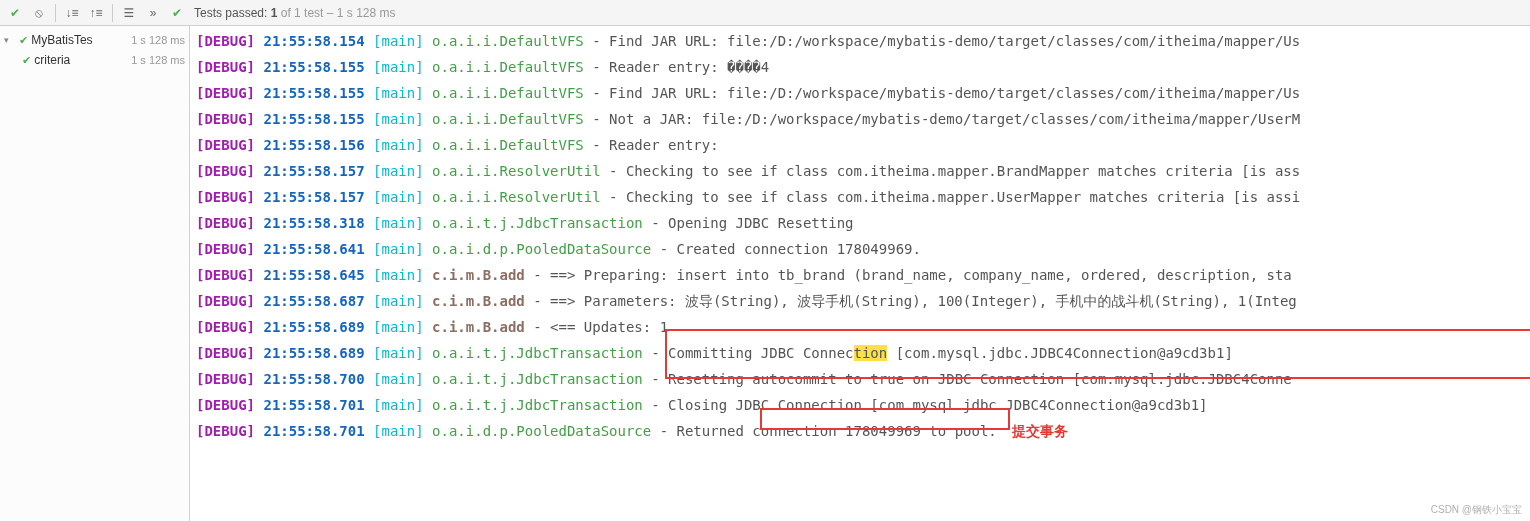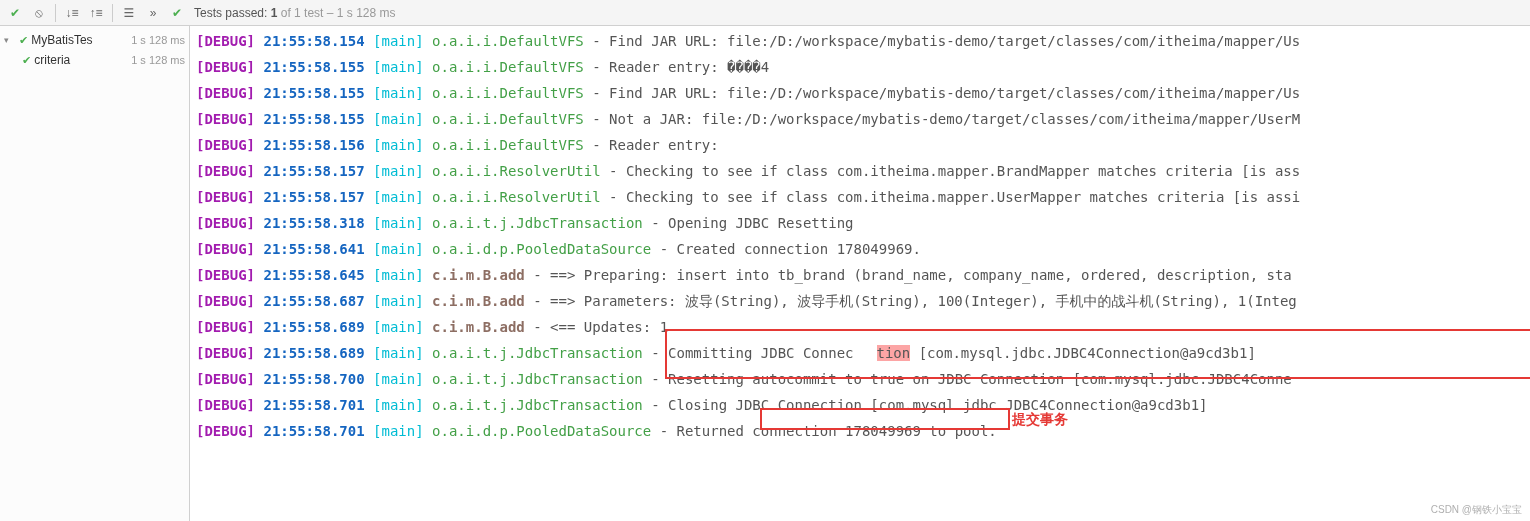--- a/index.html
+++ b/index.html
@@ -20,21 +20,21 @@
 .log-line { display:block; }
 .lvl { color:#a21caf; font-weight:bold; }
 .ts { color:#1565c0; font-weight:bold; }
 .thr { color:#00bcd4; }
 .logger { color:#43a047; font-weight:normal; }
 .logger-add { color:#8d6e63; font-weight:bold; }
 .msg { color:#555; }
 .box-red { position:absolute; border:2px solid #e53935; pointer-events:none; }
 .anno { position:absolute; color:#e53935; font-weight:bold; font-size:14px; font-family:"Microsoft YaHei",sans-serif; }
 .watermark { position:absolute; right:8px; bottom:4px; color:rgba(120,120,120,.6); font-size:10px; font-family:"Microsoft YaHei",sans-serif; }
-.highlight { background:#fca5a5;margin-left:23px; }
+.highlight { background:#fde047; }
 </style>
 </head>
 <body>
 
 <div class="toolbar">
   <div class="tbtn tb-green">✔</div>
   <div class="tbtn">⦸</div>
   <div class="tb-sep"></div>
   <div class="tbtn">↓≡</div>
   <div class="tbtn">↑≡</div>
@@ -60,21 +60,21 @@
     <div class="tree-row" style="padding-left:22px">
       <span class="tick">✔</span>
       <span>criteria</span>
       <span class="time">1 s 128 ms</span>
     </div>
   </div>
 
   <div class="console" id="console">
     <div class="box-red" style="left:475px; top:303px; width:870px; height:50px;"></div>
     <div class="box-red" style="left:570px; top:382px; width:250px; height:22px;"></div>
-    <div class="anno" style="left:822px; top:380px;">提交事务</div>
+    <div class="anno" style="left:822px; top:392px;">提交事务</div>
   <div class="log-line"><span class="lvl">[DEBUG]</span> <span class="ts">21:55:58.154</span> <span class="thr">[main]</span> <span class="logger">o.a.i.i.DefaultVFS</span><span class="msg"> - Find JAR URL: file:/D:/workspace/mybatis-demo/target/classes/com/itheima/mapper/Us</span></div>
       <div class="log-line"><span class="lvl">[DEBUG]</span> <span class="ts">21:55:58.155</span> <span class="thr">[main]</span> <span class="logger">o.a.i.i.DefaultVFS</span><span class="msg"> - Reader entry: ����4</span></div>
       <div class="log-line"><span class="lvl">[DEBUG]</span> <span class="ts">21:55:58.155</span> <span class="thr">[main]</span> <span class="logger">o.a.i.i.DefaultVFS</span><span class="msg"> - Find JAR URL: file:/D:/workspace/mybatis-demo/target/classes/com/itheima/mapper/Us</span></div>
       <div class="log-line"><span class="lvl">[DEBUG]</span> <span class="ts">21:55:58.155</span> <span class="thr">[main]</span> <span class="logger">o.a.i.i.DefaultVFS</span><span class="msg"> - Not a JAR: file:/D:/workspace/mybatis-demo/target/classes/com/itheima/mapper/UserM</span></div>
       <div class="log-line"><span class="lvl">[DEBUG]</span> <span class="ts">21:55:58.156</span> <span class="thr">[main]</span> <span class="logger">o.a.i.i.DefaultVFS</span><span class="msg"> - Reader entry: </span></div>
       <div class="log-line"><span class="lvl">[DEBUG]</span> <span class="ts">21:55:58.157</span> <span class="thr">[main]</span> <span class="logger">o.a.i.i.ResolverUtil</span><span class="msg"> - Checking to see if class com.itheima.mapper.BrandMapper matches criteria [is ass</span></div>
       <div class="log-line"><span class="lvl">[DEBUG]</span> <span class="ts">21:55:58.157</span> <span class="thr">[main]</span> <span class="logger">o.a.i.i.ResolverUtil</span><span class="msg"> - Checking to see if class com.itheima.mapper.UserMapper matches criteria [is assi</span></div>
       <div class="log-line"><span class="lvl">[DEBUG]</span> <span class="ts">21:55:58.318</span> <span class="thr">[main]</span> <span class="logger">o.a.i.t.j.JdbcTransaction</span><span class="msg"> - Opening JDBC Resetting</span></div>
       <div class="log-line"><span class="lvl">[DEBUG]</span> <span class="ts">21:55:58.641</span> <span class="thr">[main]</span> <span class="logger">o.a.i.d.p.PooledDataSource</span><span class="msg"> - Created connection 178049969.</span></div>
       <div class="log-line"><span class="lvl">[DEBUG]</span> <span class="ts">21:55:58.645</span> <span class="thr">[main]</span> <span class="logger-add">c.i.m.B.add</span><span class="msg"> - ==&gt;  Preparing: insert into tb_brand (brand_name, company_name, ordered, description, sta</span></div>

